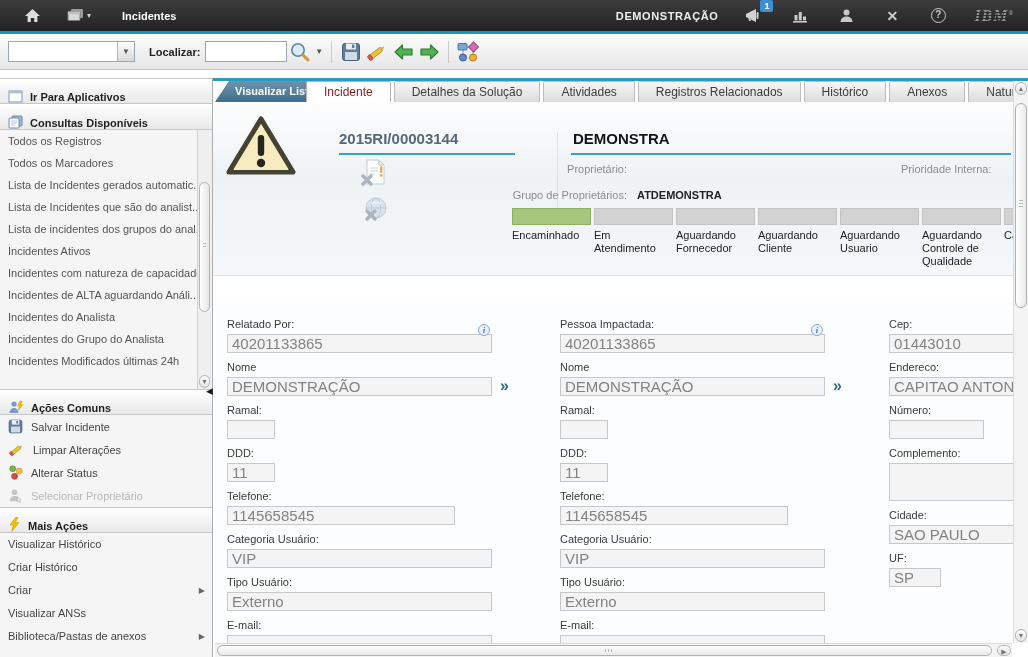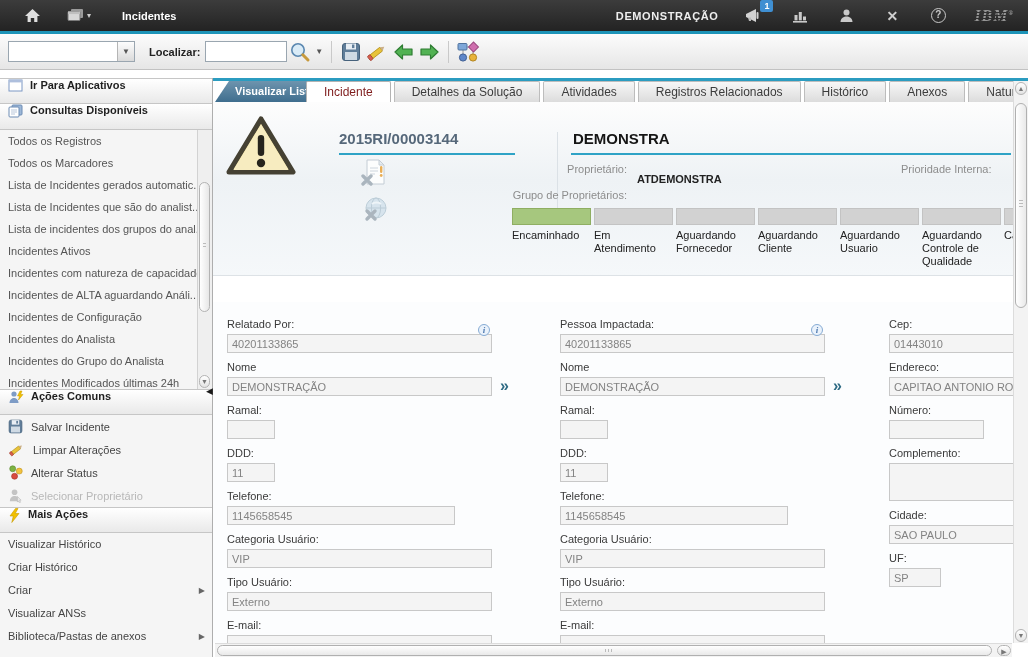--- a/index.html
+++ b/index.html
@@ -29,21 +29,21 @@
   .dd{position:relative;width:127px;height:21px;background:#fff;border:1px solid #9aa6b0}
   .dd-btn{position:absolute;right:0;top:0;bottom:0;width:17px;background:linear-gradient(#fdfdfd,#dadada);border-left:1px solid #b5b5b5;color:#555;font-size:8px;text-align:center;line-height:19px;cursor:pointer}
   .loclab{font-weight:bold;margin:0 5px 0 14px;color:#222}
   .locin{width:82px;height:21px;border:1px solid #9aa6b0;background:#fff;font-size:11px;padding:0 3px;color:#333}
   .tbtn{display:flex;align-items:center;justify-content:center;width:26px;height:26px;cursor:pointer}
   .caret{font-size:8px;color:#555;margin:0 2px;cursor:pointer}
   .tsep{width:1px;height:22px;background:#c9c9c9;margin:0 6px}
 
   
   .sidebar{position:absolute;left:0;top:78px;width:213px;bottom:0;background:#f5f5f5;border-right:1px solid #aeaeae}
-  .sb-head{height:26px;display:flex;align-items:flex-start;gap:7px;padding-left:8px;background:linear-gradient(#ffffff,#e9e9e9);border-top:1px solid #c6c6c6;border-bottom:1px solid #c6c6c6;font-weight:bold;color:#1f1f1f;cursor:pointer}
+  .sb-head{height:26px;display:flex;align-items:flex-end;gap:7px;padding-left:8px;background:linear-gradient(#ffffff,#e9e9e9);border-top:1px solid #c6c6c6;border-bottom:1px solid #c6c6c6;font-weight:bold;color:#1f1f1f;cursor:pointer}
   .sb-list{position:relative;height:259px;overflow:hidden;background:#f5f5f5}
   .q{height:22px;line-height:22px;padding-left:8px;color:#555;white-space:nowrap;cursor:pointer}
   .sb-sb{position:absolute;right:0;top:0;bottom:0;width:15px;background:#efefef;border-left:1px solid #d2d2d2}
   .sb-thumb{position:absolute;left:1px;right:2px;top:52px;height:130px;background:linear-gradient(90deg,#fff,#e7e7e7);border:1px solid #b3b3b3;border-radius:7px}
   .sb-thumb .grip{position:absolute;left:3px;right:3px;top:60px;height:6px;background:repeating-linear-gradient(180deg,#bbb 0 1px,rgba(0,0,0,0) 1px 3px)}
   .sb-darr{position:absolute;bottom:1px;left:1px;right:2px;height:13px;background:linear-gradient(#fff,#e3e3e3);border:1px solid #b3b3b3;border-radius:6px;color:#777;font-size:7px;text-align:center;line-height:12px;cursor:pointer}
   .act{height:23px;display:flex;align-items:center;gap:8px;padding-left:8px;color:#444;cursor:pointer}
   .act .lbl2{white-space:nowrap}
   .act.dis{color:#b8b8b8;cursor:default}
   .ma{height:23px;line-height:23px;padding-left:8px;color:#444;position:relative;cursor:pointer;white-space:nowrap}
@@ -75,21 +75,21 @@
   .slbl{margin-top:4px;font-size:11px;line-height:13px;color:#222}
 
   .sec-head{position:absolute;left:2px;top:198px;right:15px;height:26px;line-height:24px;padding-left:9px;background:linear-gradient(#f9f9f9,#e6e6e6);border-top:1px solid #d3d3d3;border-bottom:2px solid #2fa3c6;font-size:14px;color:#2e2e2e}
   .form{position:absolute;left:0;top:224px;right:0;bottom:14px;background:#fcfdfe;overflow:hidden}
   .col{position:absolute;top:16px}
   .col1{left:14px;width:312px}
   .col2{left:347px;width:312px}
   .col3{left:676px;width:142px}
   .fl{font-size:11px;color:#3a3a3a;margin-bottom:4px}
   .inrow{position:relative;margin-bottom:8px}
-  .fin{height:19px;background:#f4f4f4;border:1px solid #c8c8c8;color:#838383;font-size:11px;font-family:"Liberation Sans",sans-serif;padding:0 4px;white-space:nowrap;overflow:hidden}
+  .fin{height:19px;background:#f4f4f4;border:1px solid #c8c8c8;color:#838383;font-size:15px;font-family:"Liberation Sans",sans-serif;padding:0 4px;white-space:nowrap;overflow:hidden}
   .w-lg{width:265px}.w-xs{width:48px}.w-tel{width:228px}.w-c{width:130px;border-right:none}.w-num{width:95px}.w-uf{width:52px}
   .h-tall{height:38px}
   .chev{position:absolute;left:273px;top:0;font-size:16px;font-weight:bold;color:#2e6b84;cursor:pointer}
   .info{position:absolute;left:251px;top:-10px;width:12px;height:12px;border:1px solid #86abd4;border-radius:50%;background:#eaf2fb;color:#4d79b0;font-size:9px;line-height:11px;text-align:center;font-family:"Liberation Serif",serif;font-style:italic;font-weight:bold;cursor:pointer}
 
   
   .vsb{position:absolute;right:0;top:3px;bottom:14px;width:15px;background:#f3f3f3;border-left:1px solid #dcdcdc}
   .vsb .uarr{position:absolute;top:1px;left:1px;right:1px;height:13px;background:linear-gradient(#fff,#e3e3e3);border:1px solid #b3b3b3;border-radius:6px;color:#777;font-size:7px;text-align:center;line-height:12px;cursor:pointer}
   .vsb .thumb{position:absolute;left:1px;right:1px;top:22px;height:205px;background:linear-gradient(90deg,#fff,#e9e9e9);border:1px solid #b0b0b0;border-radius:7px;cursor:grab}
   .vsb .grip{position:absolute;left:3px;right:3px;top:96px;height:7px;background:repeating-linear-gradient(180deg,#bbb 0 1px,rgba(0,0,0,0) 1px 3px)}
@@ -233,21 +233,20 @@
 
     <div class="sb-list">
       <div class="q">Todos os Registros</div>
       <div class="q">Todos os Marcadores</div>
       <div class="q">Lista de Incidentes gerados automatic...</div>
       <div class="q">Lista de Incidentes que são do analist...</div>
       <div class="q">Lista de incidentes dos grupos do anal...</div>
       <div class="q">Incidentes Ativos</div>
       <div class="q">Incidentes com natureza de capacidade</div>
       <div class="q">Incidentes de ALTA aguardando Análi...</div>
-      <div class="q">Incidentes de Configuração</div>
       <div class="q">Incidentes do Analista</div>
       <div class="q">Incidentes do Grupo do Analista</div>
       <div class="q">Incidentes Modificados últimas 24h</div>
       <div class="sb-sb">
         <div class="sb-thumb">
             <div class="grip"></div>
           </div>
         <div class="sb-darr">▼</div>
       </div>
     </div>
@@ -359,21 +358,21 @@
             <path d="M6 15 L14 23 M14 15 L6 23" stroke="#9fabb5" stroke-width="3.4" stroke-linecap="round"></path>
           </svg>
       </span>
 
       <span class="vdiv"></span>
       <span class="rec-name">DEMONSTRA</span>
       <span class="rec-name-line"></span>
 
       <span class="lab-r" style="left:260px;width:154px;top:61px;text-align:right">Proprietário:</span>
       <span class="lab-r" style="left:260px;width:154px;top:87px;text-align:right">Grupo de Proprietários:</span>
-      <span class="val-b" style="left:424px;top:71px">ATDEMONSTRA</span>
+      <span class="val-b" style="left:424px;top:87px">ATDEMONSTRA</span>
       <span class="lab-r" style="left:688px;top:61px">Prioridade Interna:</span>
 
       <div class="steps">
         <div class="step">
             <div class="seg green"></div>
             <div class="slbl">Encaminhado</div>
           </div>
         <div class="step">
             <div class="seg"></div>
             <div class="slbl">Em Atendimento</div>

